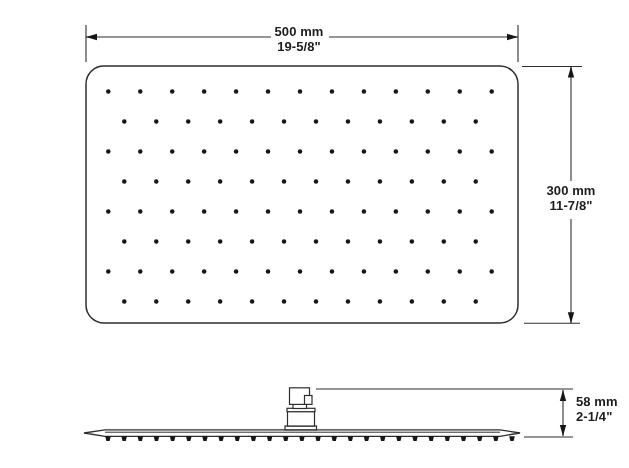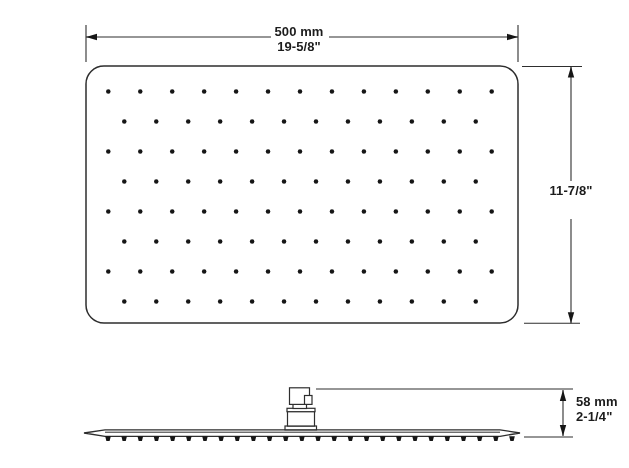--- a/index.html
+++ b/index.html
@@ -187,20 +187,21 @@
         <polygon points="563,436 559.8,425 566.2,425" fill="#161616"></polygon>
       </g>
     </svg>
 
   <div class="dim-label" id="width-label">
     <div>500 mm</div>
     <div>19-5/8"</div>
   </div>
 
   <div class="dim-label" id="height-label">
+    <div>300 mm</div>
     <div>11-7/8"</div>
   </div>
 
   <div class="dim-label" id="depth-label">
     <div>58 mm</div>
     <div>2-1/4"</div>
   </div>
 
 </div>
 

